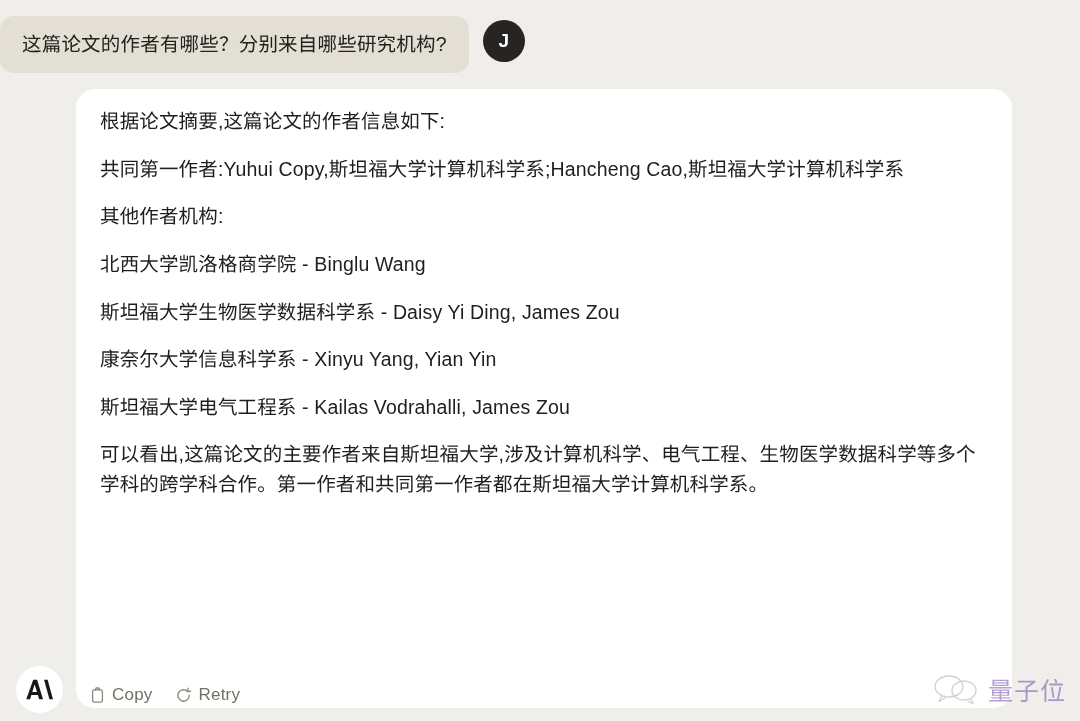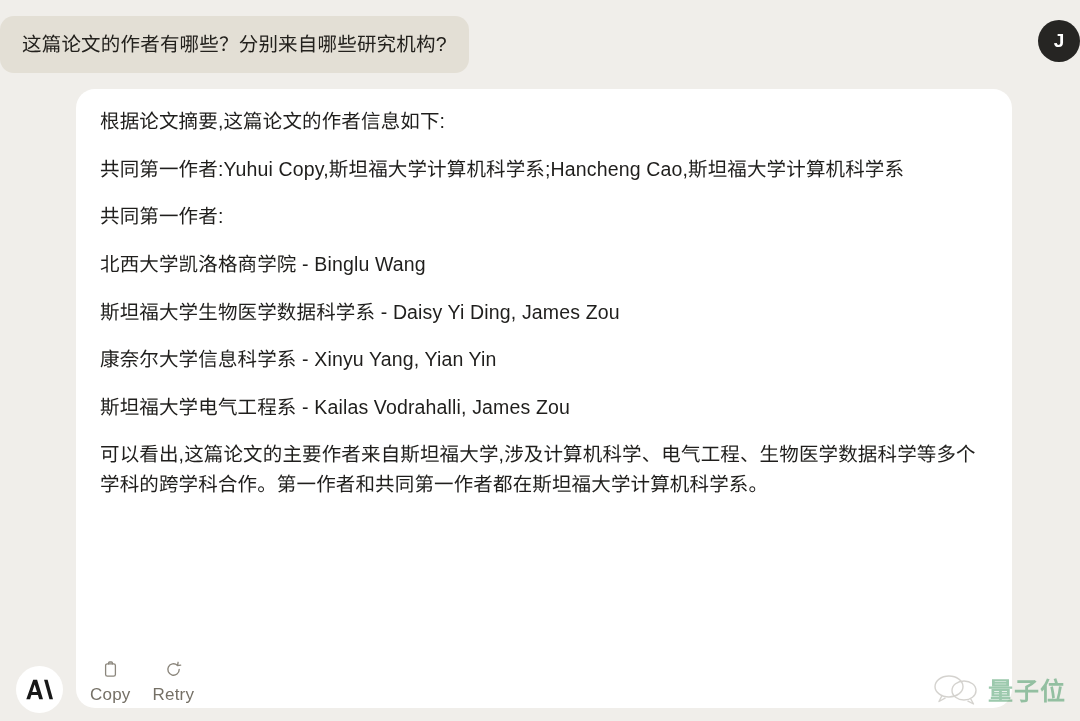--- a/index.html
+++ b/index.html
@@ -23,23 +23,23 @@
     background: #f0eeea;
   }
 
   
   .user-turn {
     position: absolute;
     top: 16px;
     left: 0;
     right: 0;
     display: flex;
-    justify-content: space-between;
+    justify-content: flex-start;
     align-items: flex-start;
-    padding-right: 0;
+    padding-right: 8px;
     box-sizing: border-box;
   }
 
   .user-bubble {
     background: #e3dfd5;
     border-radius: 14px;
     padding: 14px 22px 15px 22px;
     max-width: 760px;
     color: #23211d;
     font-size: 19.5px;
@@ -106,21 +106,20 @@
     align-items: center;
     gap: 7px;
     color: #757066;
     font-size: 17px;
     letter-spacing: 0.2px;
     cursor: pointer;
     background: none;
     border: 0;
     padding: 2px 0;
     font-family: inherit;
-    flex-direction: column;
   }
 
   .action-btn svg {
     display: block;
   }
 
   
   .brand-logo {
     position: absolute;
     left: 16px;
@@ -143,41 +142,40 @@
     display: flex;
     align-items: center;
     gap: 6px;
     opacity: 0.42;
     z-index: 5;
     pointer-events: none;
   }
 
   .watermark-text {
     font-size: 25px;
-    color: #15803d;
+    color: #4c1d95;
     letter-spacing: 1px;
     line-height: 1;
-    font-weight: bold;
   }
 </style>
 </head>
 <body>
 
 <div class="app">
 
   <div class="user-turn">
     <div class="user-bubble">这篇论文的作者有哪些？分别来自哪些研究机构?</div>
     <div class="user-avatar">J</div>
   </div>
 
   <div class="assistant-card">
     <div class="msg-body">
       <p>根据论文摘要,这篇论文的作者信息如下:</p>
       <p>共同第一作者:Yuhui Copy,斯坦福大学计算机科学系;Hancheng Cao,斯坦福大学计算机科学系</p>
-      <p>共同第一作者:</p>
+      <p>其他作者机构:</p>
       <p>北西大学凯洛格商学院 - Binglu Wang</p>
       <p>斯坦福大学生物医学数据科学系 - Daisy Yi Ding, James Zou</p>
       <p>康奈尔大学信息科学系 - Xinyu Yang, Yian Yin</p>
       <p>斯坦福大学电气工程系 - Kailas Vodrahalli, James Zou</p>
       <p>可以看出,这篇论文的主要作者来自斯坦福大学,涉及计算机科学、电气工程、生物医学数据科学等多个学科的跨学科合作。第一作者和共同第一作者都在斯坦福大学计算机科学系。</p>
     </div>
   </div>
 
   <div class="actions">
     <button class="action-btn">

